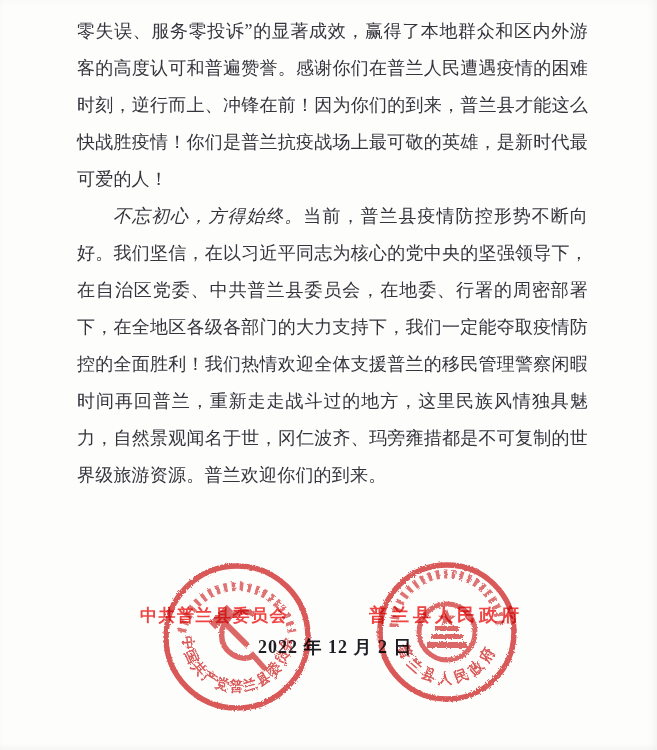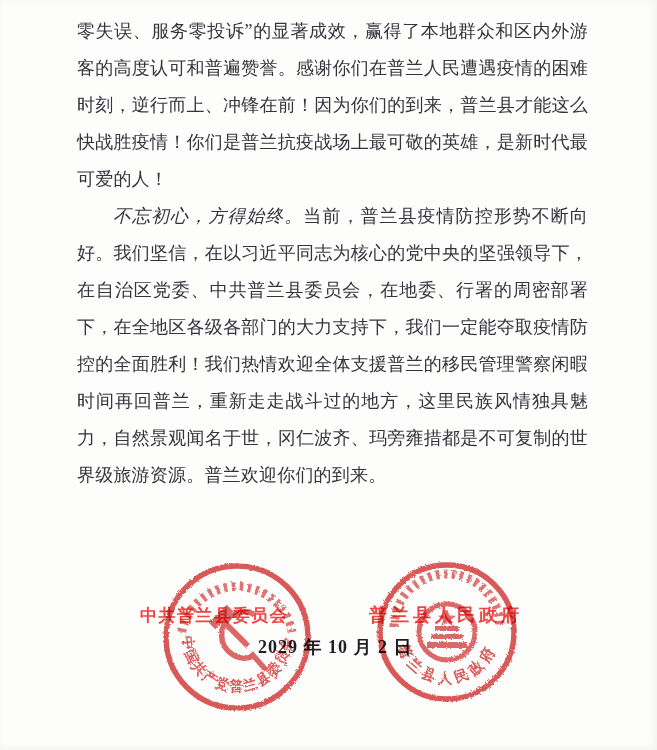--- a/index.html
+++ b/index.html
@@ -58,21 +58,21 @@
 
   <div class="body-text">
     <p class="para"><span>零失误、服务零投诉”的显著成效，赢得了本地群众和区内外游客的高度认可和普遍赞誉。感谢你们在普兰人民遭遇疫情的困难时刻，逆行而上、冲锋在前！因为你们的到来，普兰县才能这么快战胜疫情！你们是普兰抗疫战场上最可敬的英雄，是新时代最可爱的人！</span></p>
     <p class="para para-indent"><span class="seg-emphasis">不忘初心，方得始终。</span><span>当前，普兰县疫情防控形势不断向好。我们坚信，在以习近平同志为核心的党中央的坚强领导下，在自治区党委、中共普兰县委员会，在地委、行署的周密部署下，在全地区各级各部门的大力支持下，我们一定能夺取疫情防控的全面胜利！我们热情欢迎全体支援普兰的移民管理警察闲暇时间再回普兰，重新走走战斗过的地方，这里民族风情独具魅力，自然景观闻名于世，冈仁波齐、玛旁雍措都是不可复制的世界级旅游资源。普兰欢迎你们的到来。</span></p>
   </div>
 
   <div class="sig sig-left">中共普兰县委员会</div>
 
   <div class="sig sig-right">普兰县人民政府</div>
 
-  <div class="date-line">2029 年 10 月 2 日</div>
+  <div class="date-line">2022 年 12 月 2 日</div>
 
   <div class="seal seal-left">
     <svg width="170" height="170" viewBox="0 0 170 170">
       <defs>
         <filter id="roughL" x="-10%" y="-10%" width="120%" height="120%">
           <feTurbulence type="fractalNoise" baseFrequency="0.55" numOctaves="2" result="n"></feTurbulence>
           <feDisplacementMap in="SourceGraphic" in2="n" scale="3.2"></feDisplacementMap>
         </filter>
         <path id="arcL-bottom" d="M 31 85 A 54 54 0 0 0 139 85" fill="none"></path>
       </defs>

